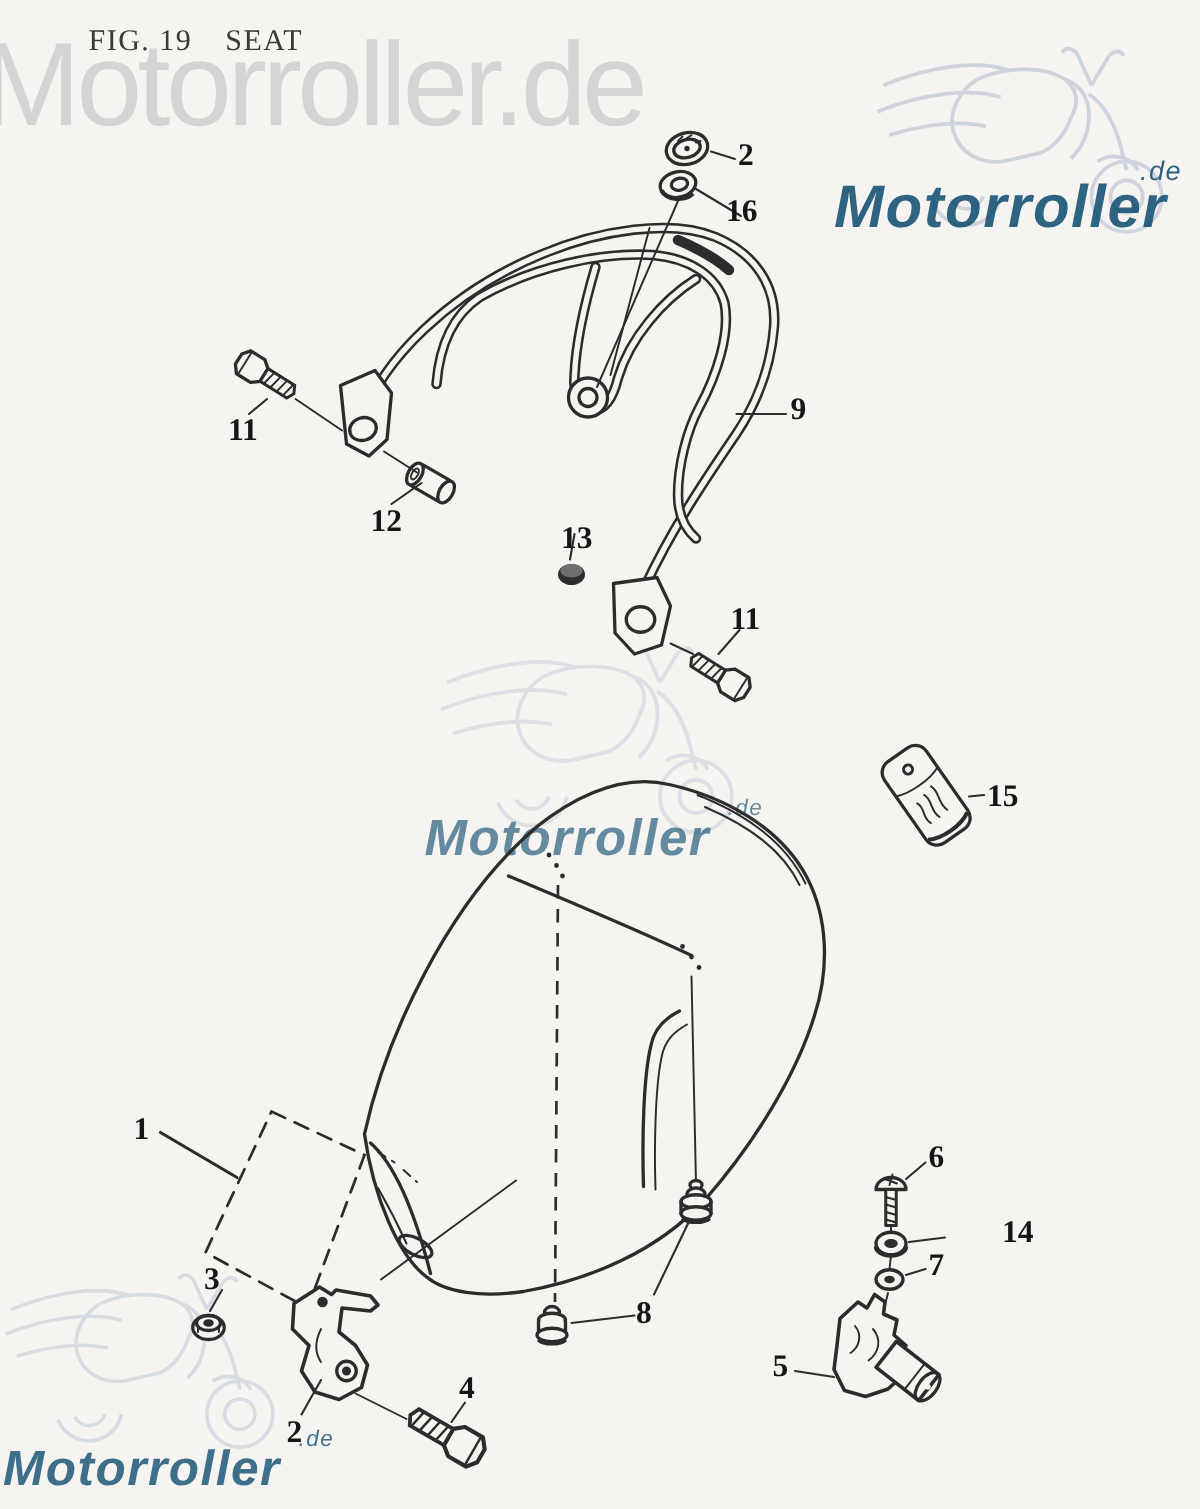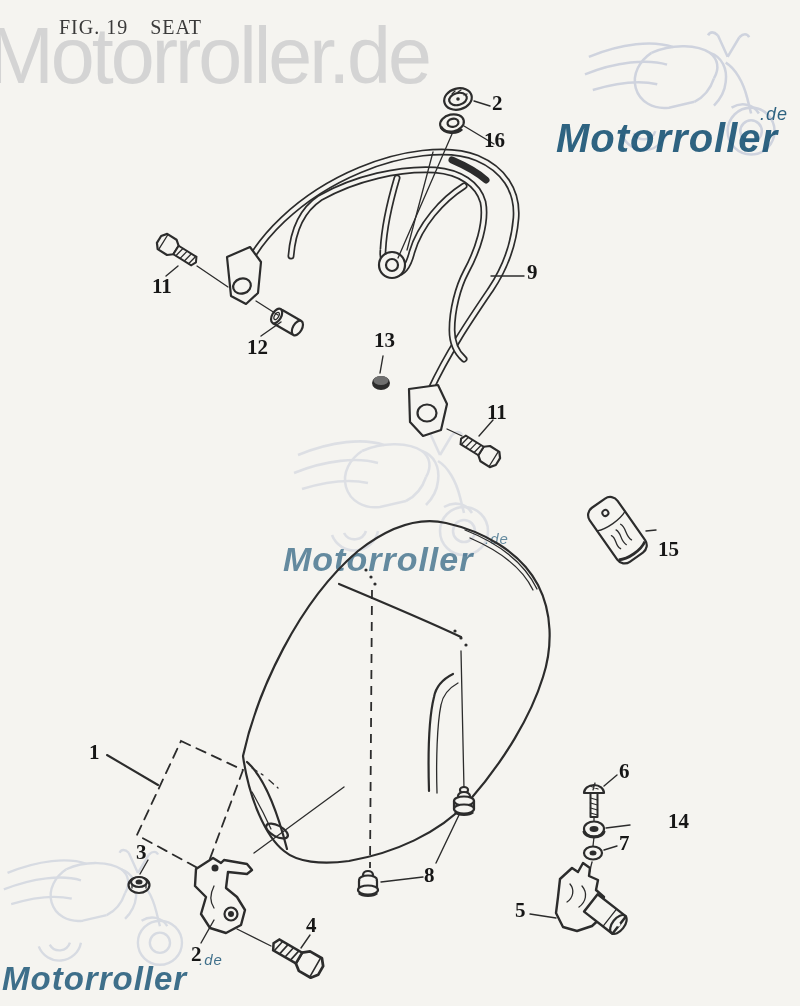--- a/index.html
+++ b/index.html
@@ -308,23 +308,23 @@
         <line x1="530" y1="914" x2="556" y2="918" stroke="#2c2c2c" stroke-width="1.4" stroke-linecap="round"></line>
       </g>
   </svg>
 
   <div id="callout-layer">
       <div class="callout" style="left: 492px; top: 93px;">2</div>
       <div class="callout" style="left: 484px; top: 130px;">16</div>
       <div class="callout" style="left: 527px; top: 262px;">9</div>
       <div class="callout" style="left: 152px; top: 276px;">11</div>
       <div class="callout" style="left: 247px; top: 337px;">12</div>
-      <div class="callout" style="left: 374px; top: 330px; text-align: center;">13</div>
+      <div class="callout" style="left: 374px; top: 348px; text-align: center;">13</div>
       <div class="callout" style="left: 487px; top: 402px;">11</div>
-      <div class="callout" style="left: 658px; top: 539px;">15</div>
+      <div class="callout" style="left: 658px; top: 520px;">15</div>
       <div class="callout" style="left: 89px; top: 742px;">1</div>
       <div class="callout" style="left: 136px; top: 842px;">3</div>
       <div class="callout" style="left: 191px; top: 944px;">2</div>
       <div class="callout" style="left: 306px; top: 915px;">4</div>
       <div class="callout" style="left: 424px; top: 865px;">8</div>
       <div class="callout" style="left: 619px; top: 761px;">6</div>
       <div class="callout" style="left: 632px; top: 811px; margin-left: 36px;">14</div>
       <div class="callout" style="left: 619px; top: 833px;">7</div>
       <div class="callout" style="left: 515px; top: 900px;">5</div>
     </div>

